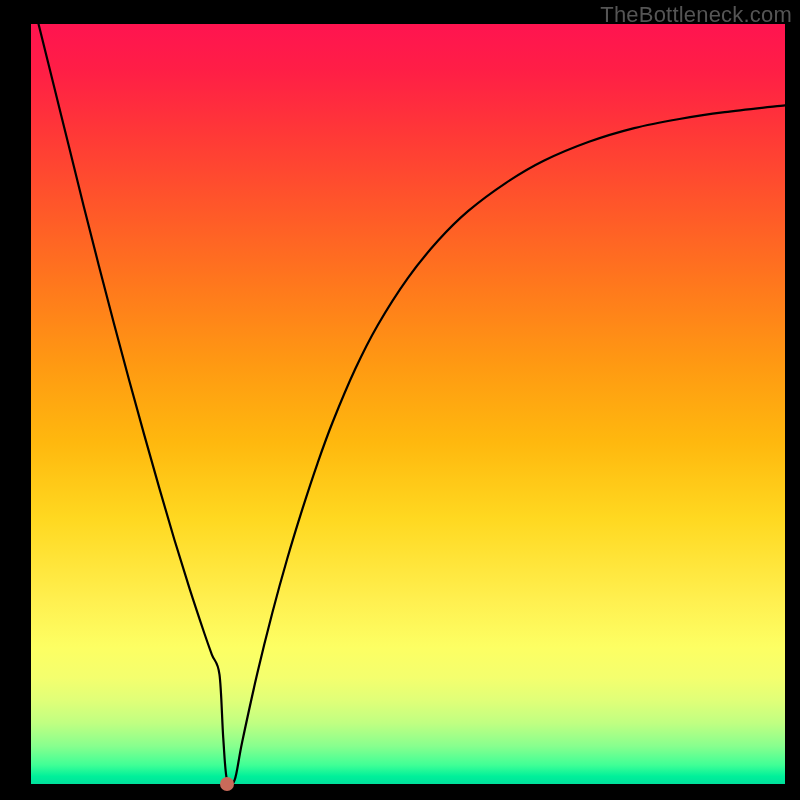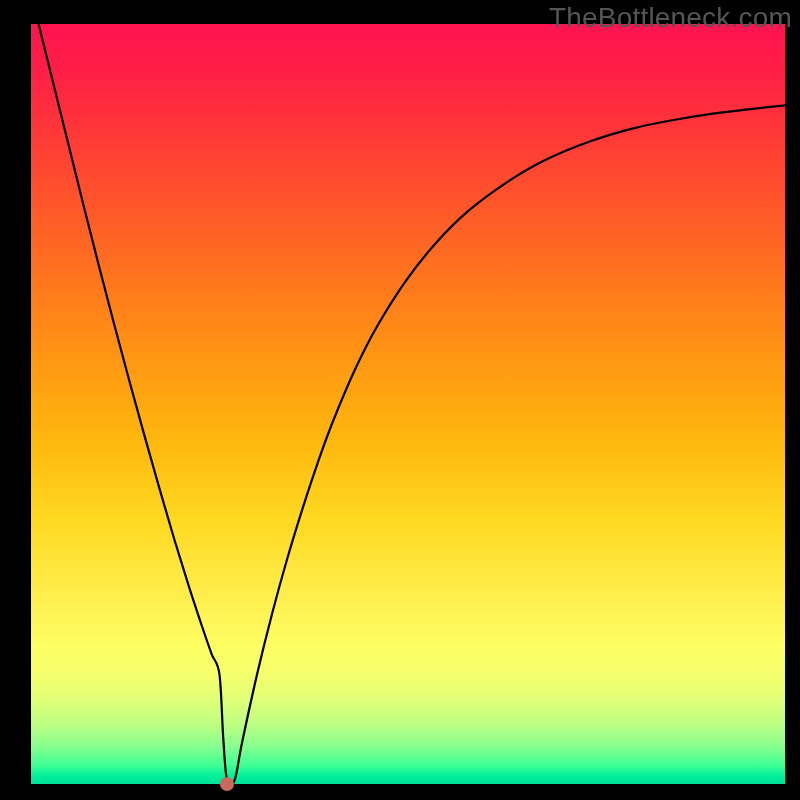--- a/index.html
+++ b/index.html
@@ -15,21 +15,21 @@
     width: 800px;
     height: 800px;
     background: #000;
   }
   .watermark {
     position: absolute;
     top: 2px;
     right: 8px;
     color: #555;
     font-family: Arial, Helvetica, sans-serif;
-    font-size: 28px;
+    font-size: 22px;
     font-weight: 400;
     letter-spacing: 0.2px;
     z-index: 5;
     user-select: none;
   }
   .plot-area {
     position: absolute;
     left: 31px;
     top: 24px;
     width: 754px;

